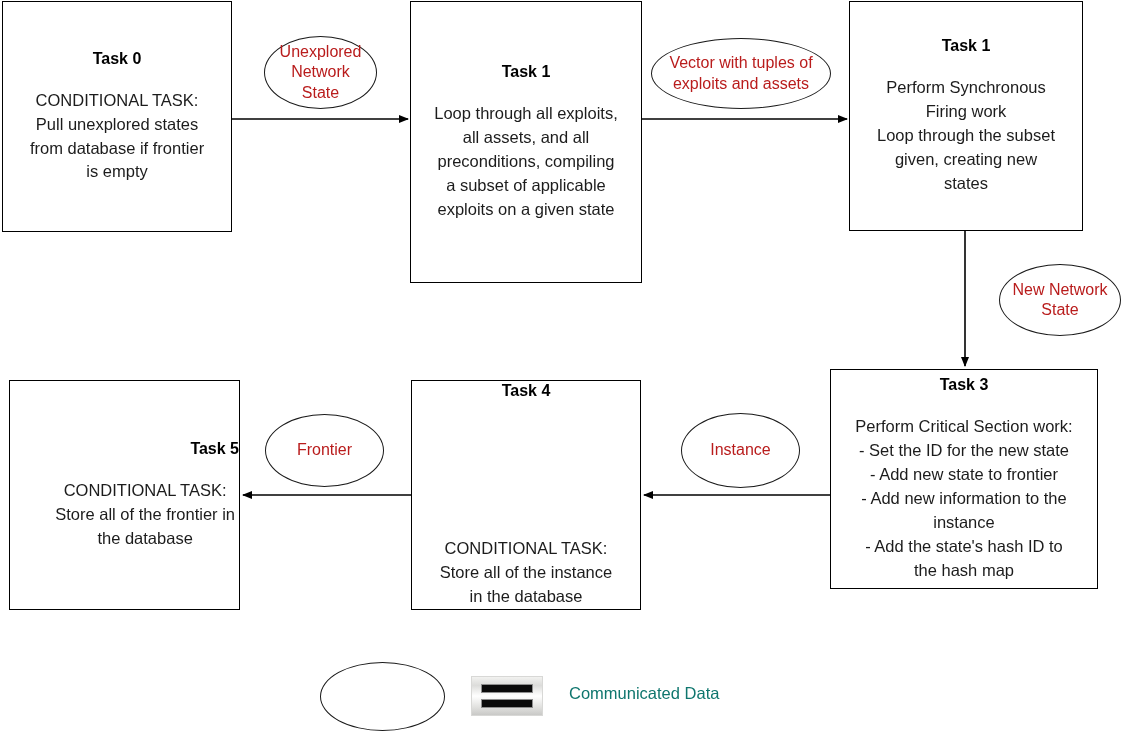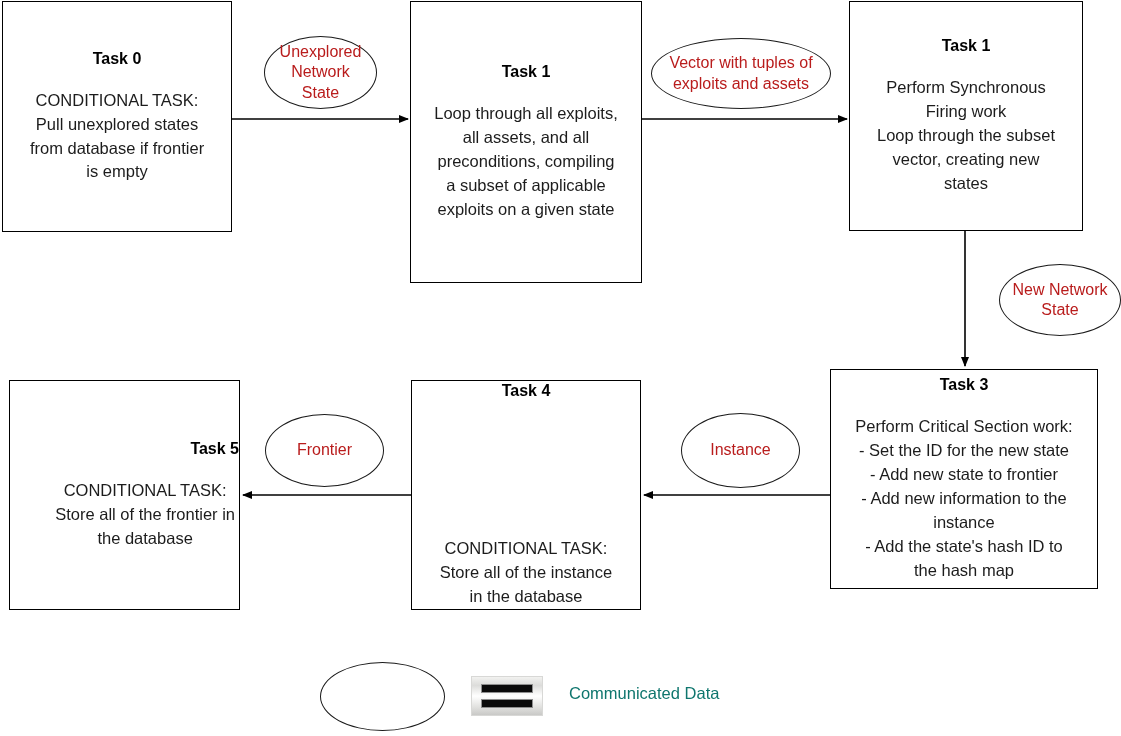--- a/index.html
+++ b/index.html
@@ -140,21 +140,21 @@
 preconditions, compiling
 a subset of applicable
 exploits on a given state</div>
   </div>
 
   <div class="task-box" style="left:849px; top:1px; width:234px; height:230px;">
     <div class="task-title">Task 1</div>
     <div class="task-body">Perform Synchronous
 Firing work
 Loop through the subset
-vector, creating new
+given, creating new
 states</div>
   </div>
 
   <div class="task-box" style="left:830px; top:369px; width:268px; height:220px;">
     <div class="task-title">Task 3</div>
     <div class="task-body">Perform Critical Section work:
 - Set the ID for the new state
 - Add new state to frontier
 - Add new information to the
 instance

